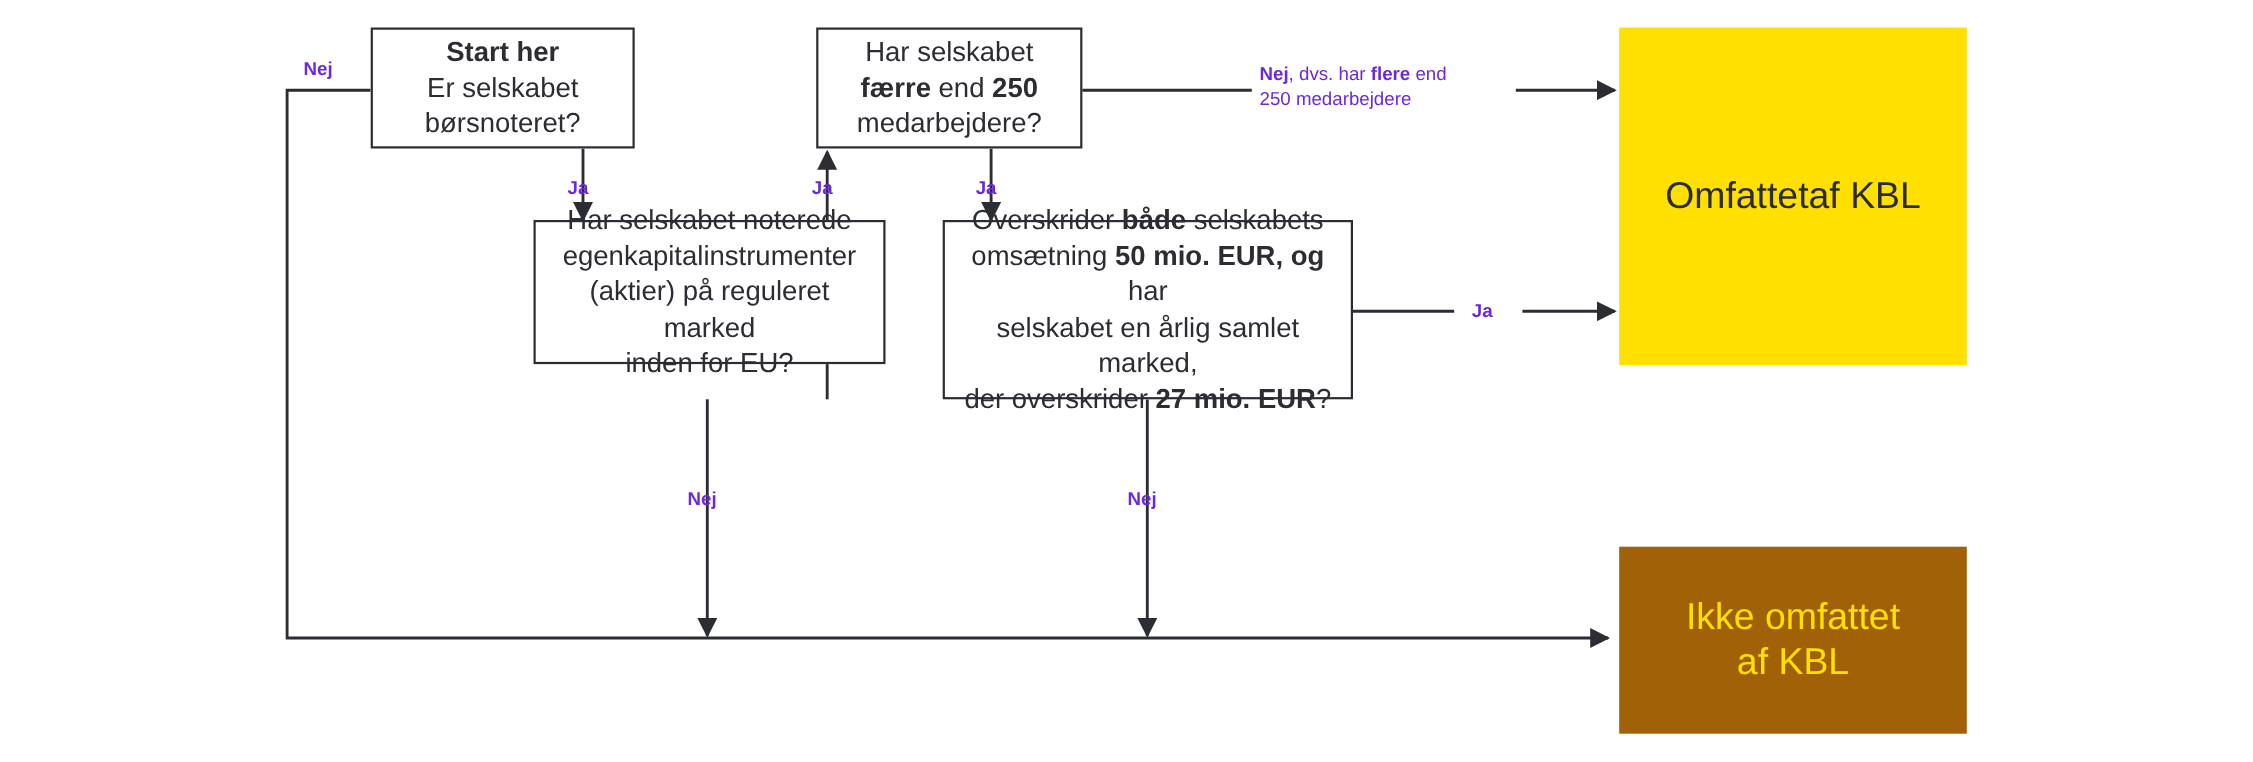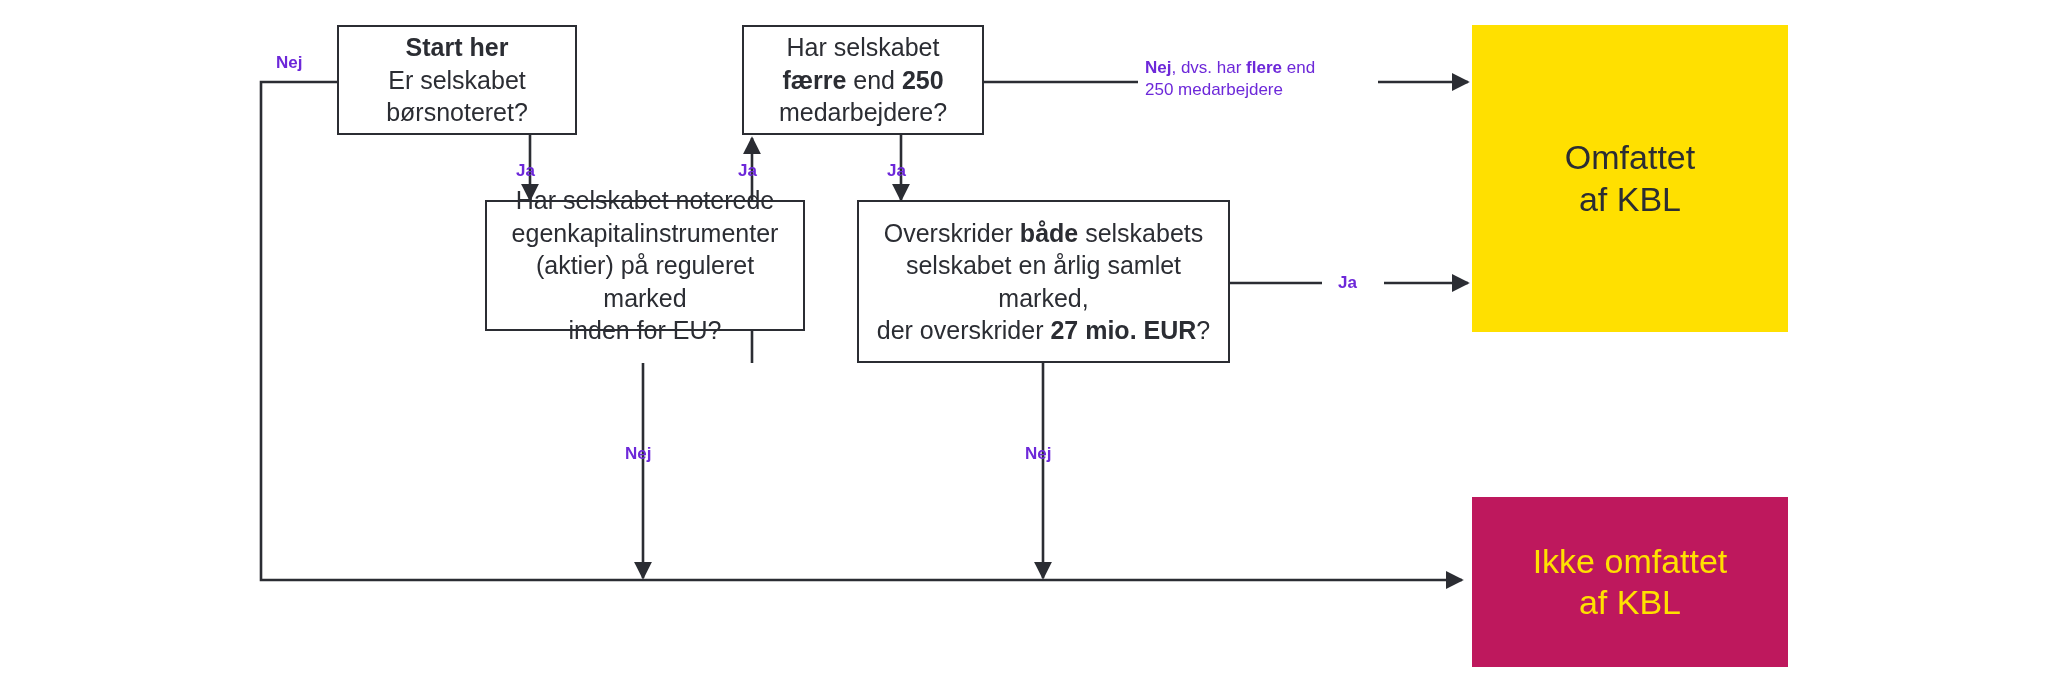--- a/index.html
+++ b/index.html
@@ -45,21 +45,21 @@
   .outcome {
     font-size: 34px;
     line-height: 1.22;
     font-weight: 400;
   }
   .outcome-yes {
     background: #ffe000;
     color: #2b2d33;
   }
   .outcome-no {
-    background: #be185d;
+    background: #a16207;
     color: #ffe000;
   }
   .edge-label {
     position: absolute;
     font-size: 17px;
     font-weight: 700;
     color: #6d28d9;
     text-align: center;
     line-height: 1.30;
     white-space: nowrap;
@@ -122,27 +122,30 @@
     <div>Har selskabet noterede</div>
     <div>egenkapitalinstrumenter</div>
     <div>(aktier) på reguleret marked</div>
     <div>inden for EU?</div>
   </div>
 
   <div class="node decision" style="left:857px; top:200px; width:373px; height:163px; flex-direction:column;">
     <div>
       <span>Overskrider </span><b>både</b><span> selskabets</span>
     </div>
+    <div>
+      <span>omsætning </span><b>50 mio. EUR, og</b><span> har</span>
+    </div>
     <div>selskabet en årlig samlet marked,</div>
     <div>
       <span>der overskrider </span><b>27 mio. EUR</b><span>?</span>
     </div>
   </div>
 
-  <div class="node outcome outcome-yes" style="left:1472px; top:25px; width:316px; height:307px; flex-direction:column;">
+  <div class="node outcome outcome-yes" style="left:1472px; top:25px; width:316px; height:307px; ">
     <div>Omfattet</div>
     <div>af KBL</div>
   </div>
 
   <div class="node outcome outcome-no" style="left:1472px; top:497px; width:316px; height:170px; flex-direction:column;">
     <div>Ikke omfattet</div>
     <div>af KBL</div>
   </div>
 
   <div class="edge-label" style="left:276px; top:52px;">Nej</div>

